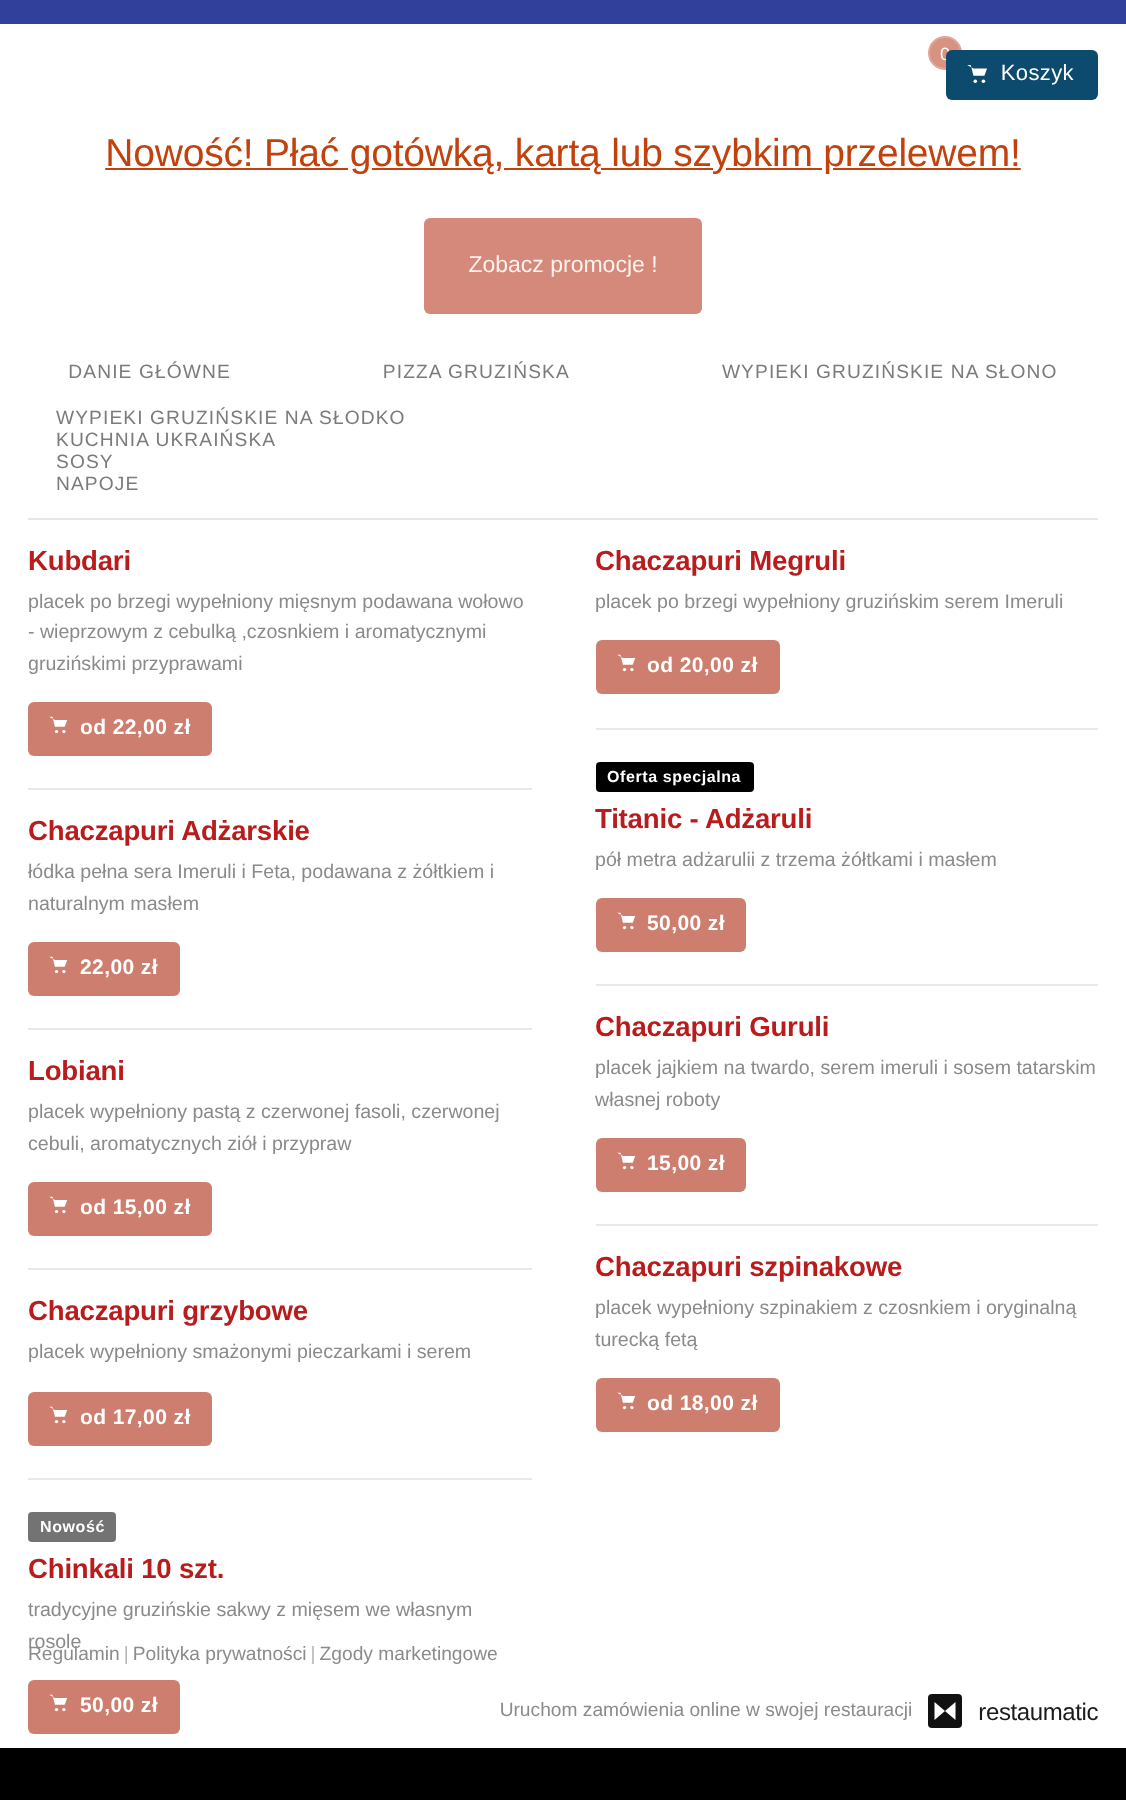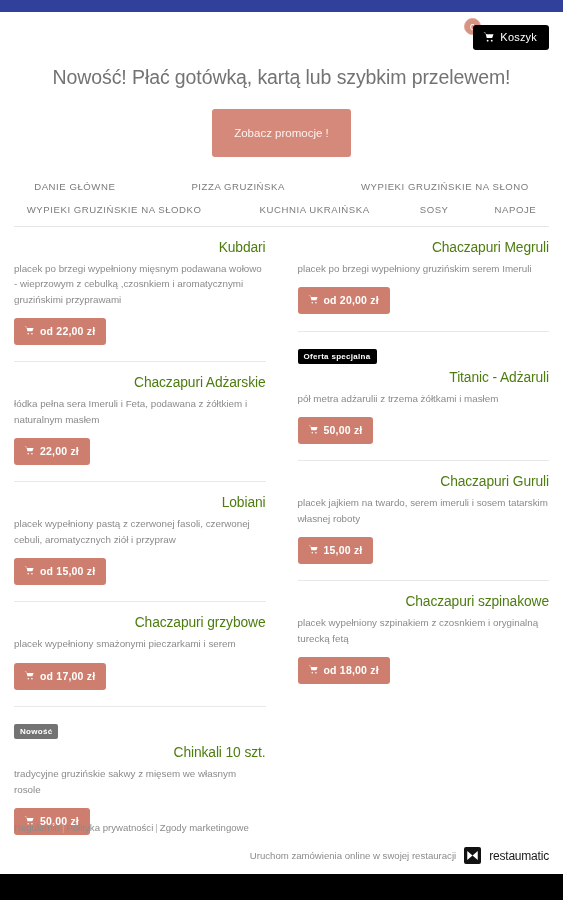--- a/index.html
+++ b/index.html
@@ -14,58 +14,59 @@
   
   .topbar { height: 12px; width: 100%; background: #30409b; }
 
   
   .shell { padding: 0 14px; position: relative; }
 
   
   .cart-row { height: 46px; position: relative; }
   .cart-btn {
     position: absolute; right: 0; top: 13px;
-    background: #000000; color: #fff;
+    background: #0c4a6e; color: #fff;
     border: none; border-radius: 3px;
     padding: 6px 12px 7px 10px;
     font-size: 11px; letter-spacing: .2px;
     display: flex; align-items: center; gap: 5px;
     cursor: pointer;
   }
   .cart-badge {
     position: absolute; right: 68px; top: 6px;
     width: 17px; height: 17px; border-radius: 50%;
     background: #d89282; color: #fff;
     font-size: 9px; line-height: 17px; text-align: center;
     border: 1px solid #e2a697;
   }
   .cart-ico { width: 12px; height: 10px; display:inline-block; }
 
   
   .hero-title {
     text-align: center;
     font-size: 19.5px;
     font-weight: 400;
-    color: #737373;
+    color: #c2410c;
     letter-spacing: -.1px;
     margin-top: 8px;
+    text-decoration: underline;
   }
   .promo-wrap { text-align: center; margin-top: 20px; }
   .promo-btn {
     display: inline-block;
     background: #d4897a; color: #fdf2ef;
     border: none; border-radius: 3px;
     padding: 18px 22px;
     font-size: 11.5px; cursor: pointer;
   }
 
   
   nav.cats { margin-top: 24px; border-bottom: 1px solid #e6e6e6; padding-bottom: 11px;}
   .cat-row { display: flex; justify-content: center; gap: 0; margin-bottom: 12px; }
-  .cat-row:last-child { margin-bottom: 0; }
+  .cat-row:last-child { margin-bottom: 0; flex-direction: column; }
   .cat {
     font-size: 9.6px; letter-spacing: .55px;
     color: #7b7b7b; text-transform: uppercase;
     cursor: pointer; white-space: nowrap;
     padding: 0 14px;
   }
   .cat-row.r1 .cat:nth-child(1) { margin-right: 48px; }
   .cat-row.r1 .cat:nth-child(2) { margin-right: 48px; }
   .cat-row.r2 .cat:nth-child(1) { margin-right: 30px; }
   .cat-row.r2 .cat:nth-child(2) { margin-right: 22px; }
@@ -87,22 +88,22 @@
     display: inline-block;
     font-size: 8px; font-weight: bold;
     letter-spacing: .3px;
     color: #fff; border-radius: 2px;
     padding: 3px 6px 3px 6px;
     margin-bottom: 6px;
   }
   .p-badge.special { background: #000000; }
   .p-badge.new     { background: #737373; }
   .p-name {
-    font-size: 13.8px; font-weight: 400; color: #4d7c0f;
-    margin-bottom: 6px; letter-spacing: -.1px; text-align: right;
+    font-size: 13.8px; font-weight: 700; color: #b91c1c;
+    margin-bottom: 6px; letter-spacing: -.1px;
   }
   .p-desc {
     font-size: 9.8px; color: #8a8a8a; line-height: 1.58;
     margin-bottom: 11px;
   }
   .p-price {
     display: inline-flex; align-items: flex-end; gap: 5px;
     background: #cd7e6e; color: #ffffff;
     border: none; border-radius: 3px;
     padding: 7px 11px 8px 10px;

